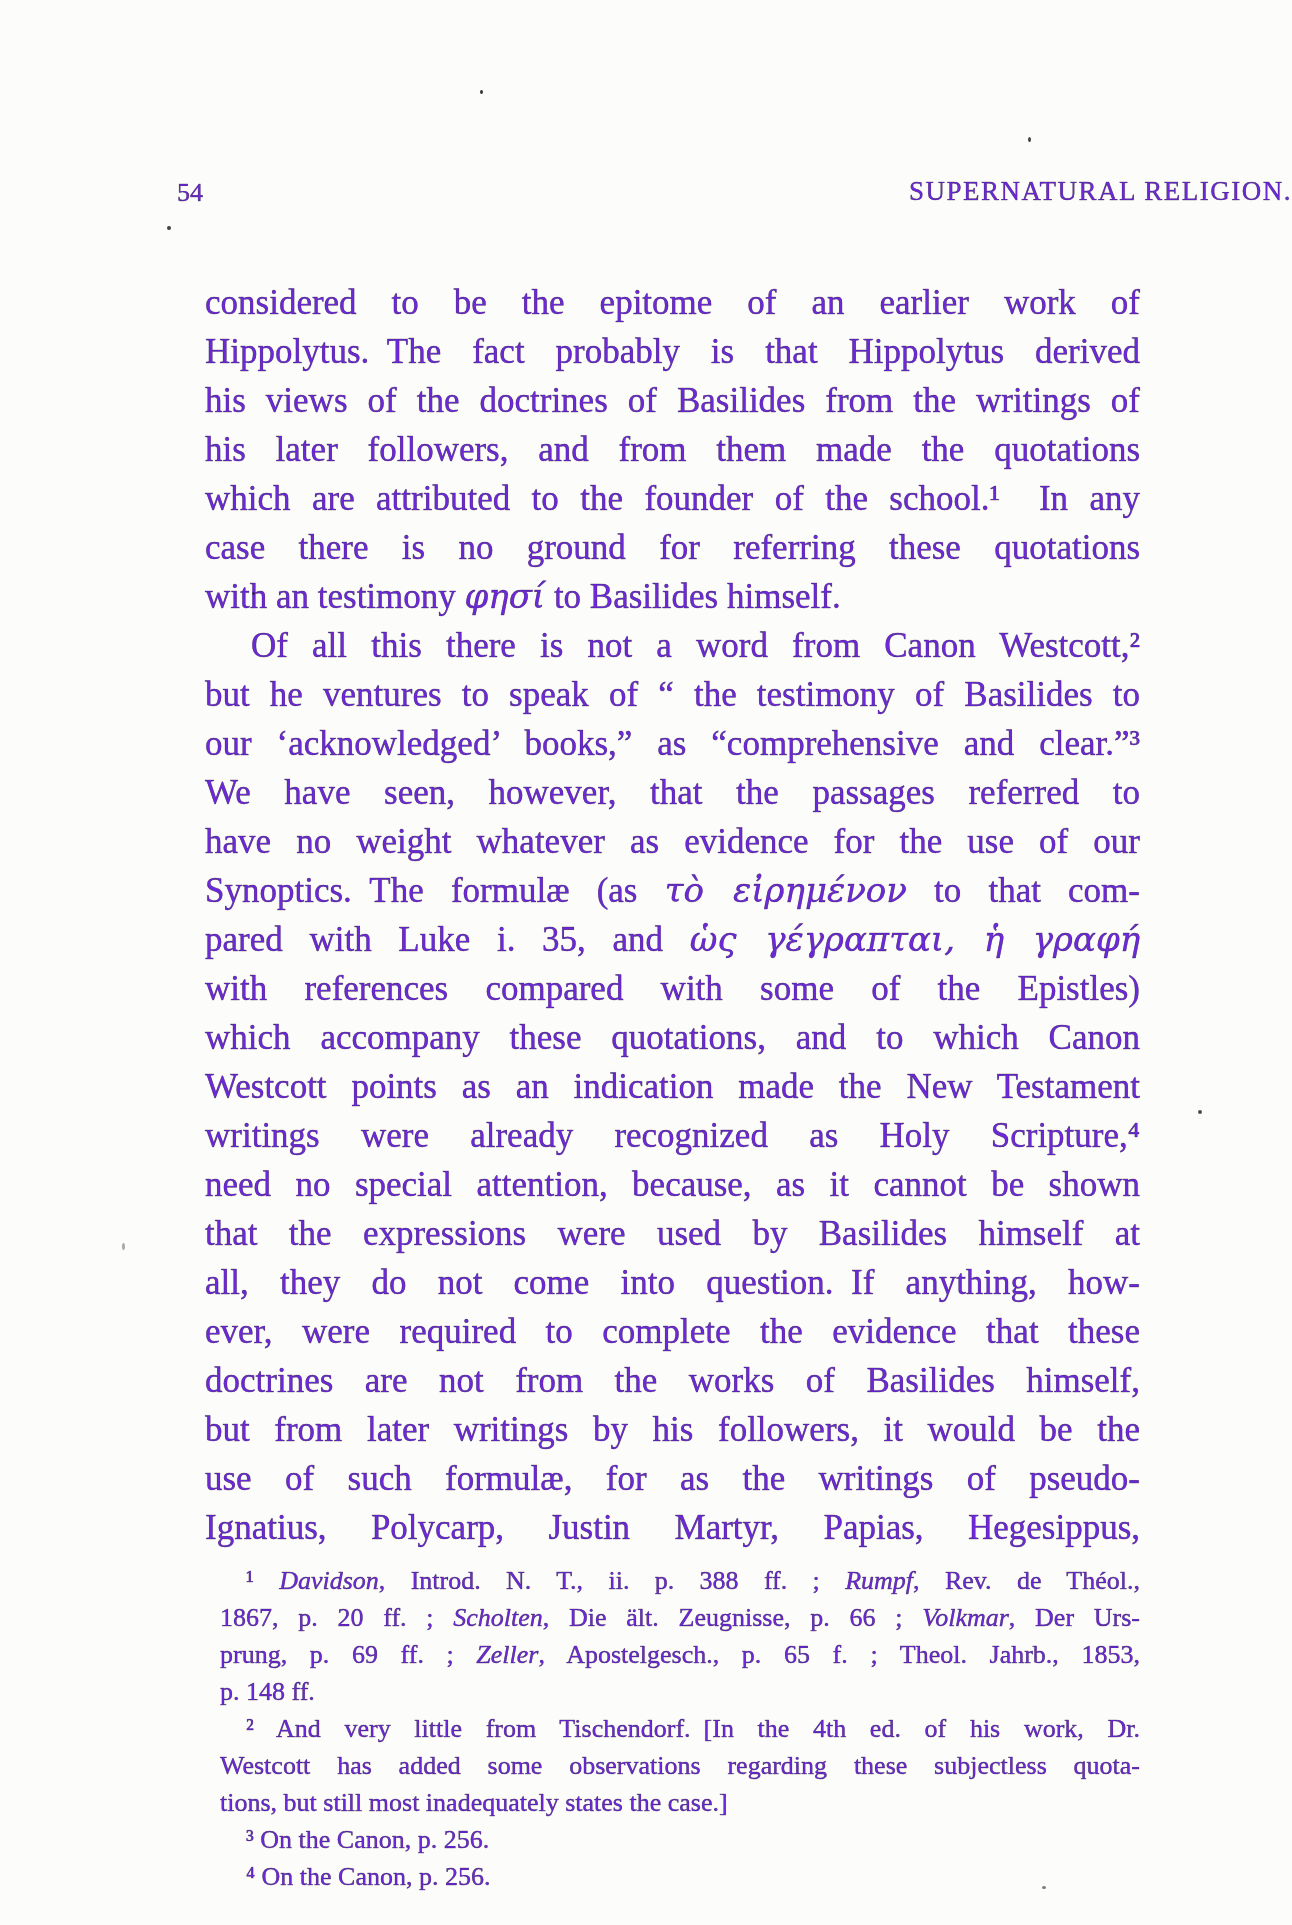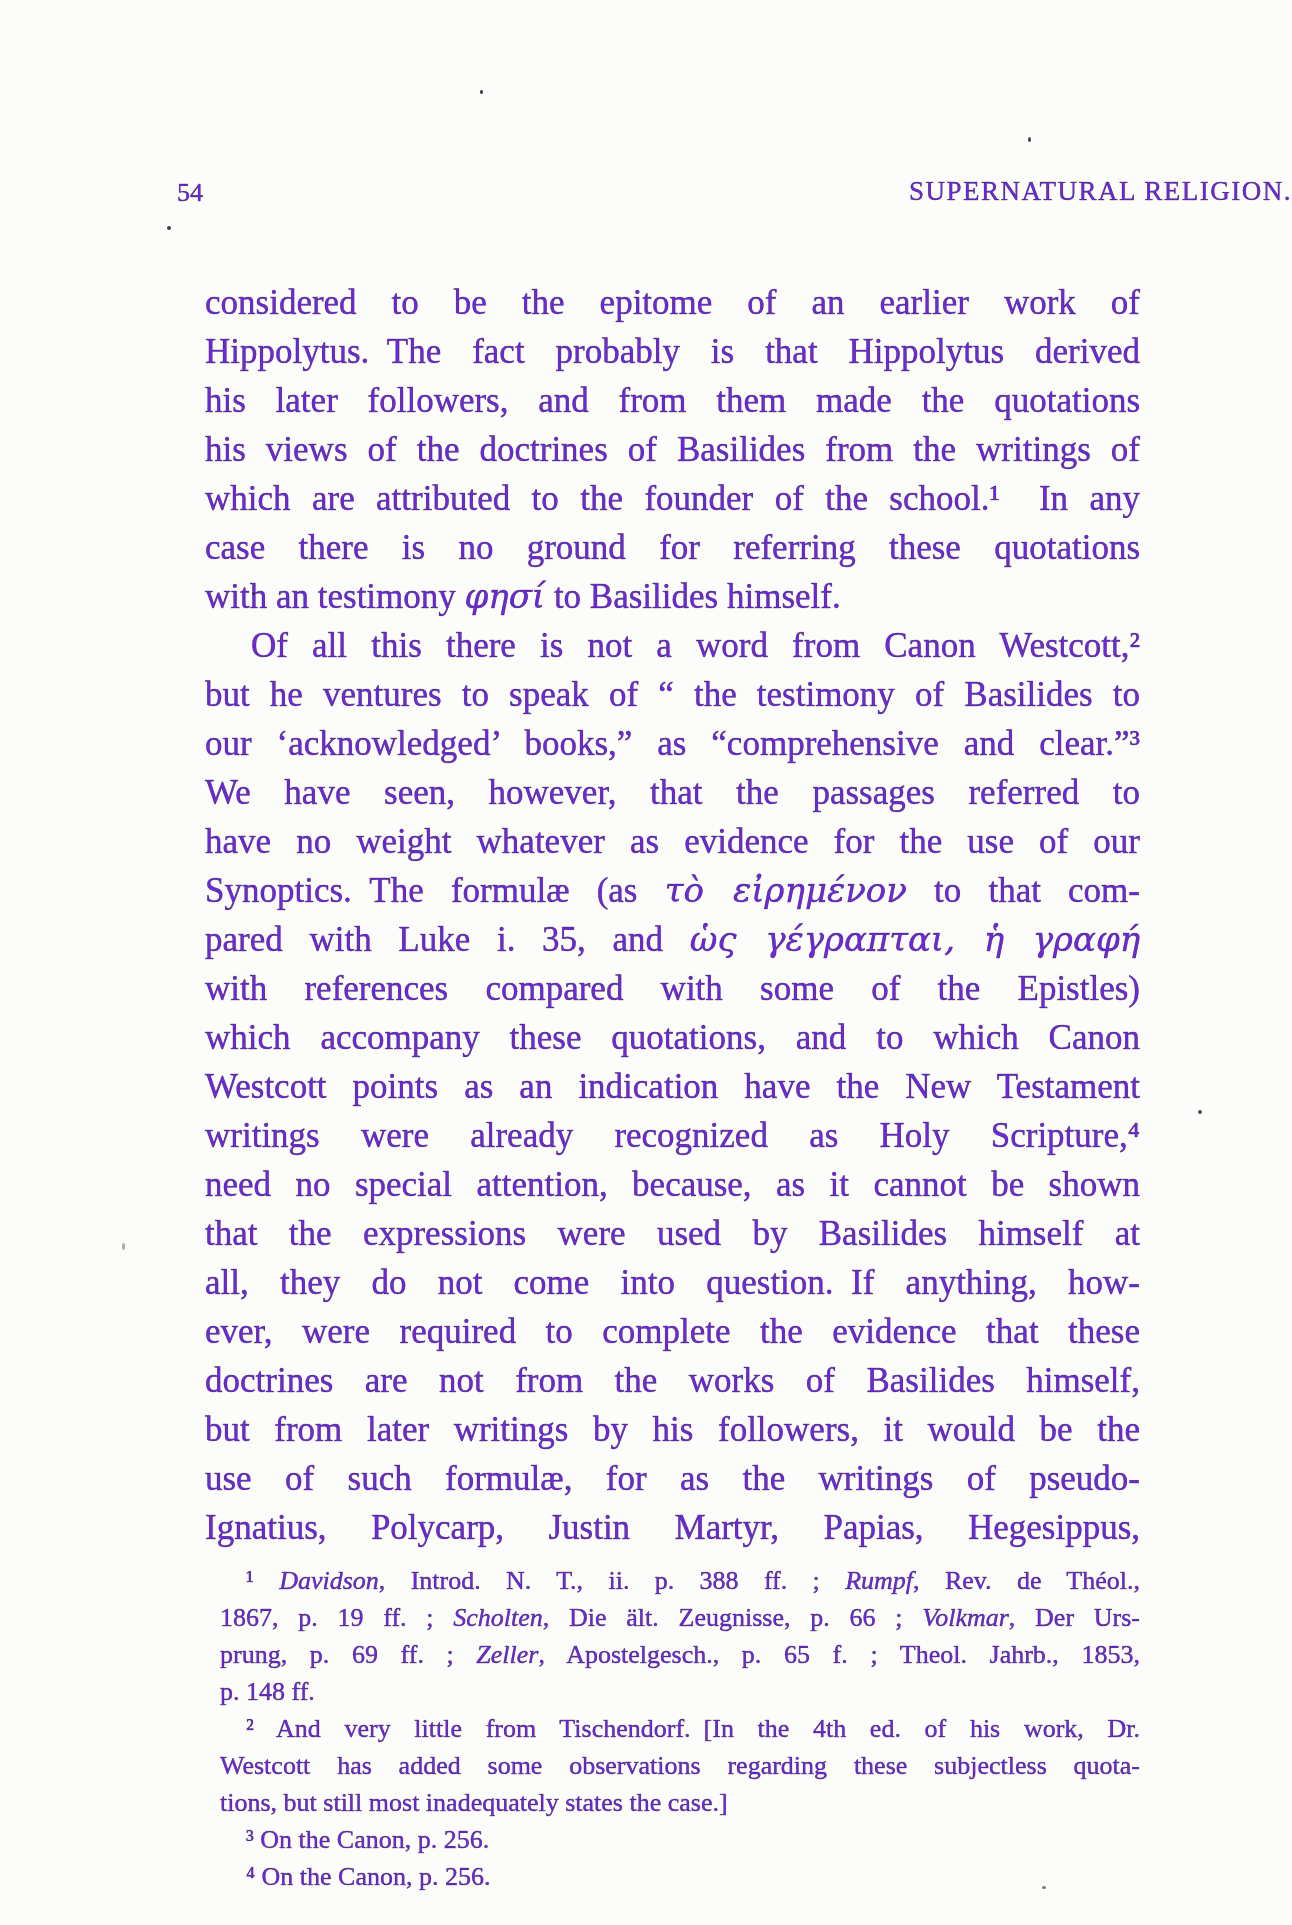--- a/index.html
+++ b/index.html
@@ -43,53 +43,53 @@
 
 <div class="page">
 
   <div class="pagenum">54</div>
   <div class="runhead">SUPERNATURAL RELIGION.</div>
 
   <div class="bodytext">
     <div>
         <div class="tl j"><span>considered to be the epitome of an earlier work of</span></div>
         <div class="tl j"><span>Hippolytus. The fact probably is that Hippolytus derived</span></div>
+        <div class="tl j"><span>his views of the doctrines of Basilides from the writings of</span></div>
         <div class="tl j"><span>his later followers, and from them made the quotations</span></div>
-        <div class="tl j"><span>his views of the doctrines of Basilides from the writings of</span></div>
         <div class="tl j"><span>which are attributed to the founder of the school.¹  In any</span></div>
         <div class="tl j"><span>case there is no ground for referring these quotations</span></div>
         <div class="tl"><span>with an testimony </span><span class="it gk">φησί</span><span> to Basilides himself.</span></div>
       </div>
     <div>
         <div class="tl j in"><span>Of all this there is not a word from Canon Westcott,²</span></div>
         <div class="tl j"><span>but he ventures to speak of “ the testimony of Basilides to</span></div>
         <div class="tl j"><span>our ‘acknowledged’ books,” as “comprehensive and clear.”³</span></div>
         <div class="tl j"><span>We have seen, however, that the passages referred to</span></div>
         <div class="tl j"><span>have no weight whatever as evidence for the use of our</span></div>
         <div class="tl j"><span>Synoptics. The formulæ (as </span><span class="it gk">τὸ εἰρημένον</span><span> to that com-</span></div>
         <div class="tl j"><span>pared with Luke i. 35, and </span><span class="it gk">ὡς γέγραπται, ἡ γραφή</span></div>
         <div class="tl j"><span>with references compared with some of the Epistles)</span></div>
         <div class="tl j"><span>which accompany these quotations, and to which Canon</span></div>
-        <div class="tl j"><span>Westcott points as an indication have the New Testament</span></div>
+        <div class="tl j"><span>Westcott points as an indication made the New Testament</span></div>
         <div class="tl j"><span>writings were already recognized as Holy Scripture,⁴</span></div>
         <div class="tl j"><span>need no special attention, because, as it cannot be shown</span></div>
         <div class="tl j"><span>that the expressions were used by Basilides himself at</span></div>
         <div class="tl j"><span>all, they do not come into question. If anything, how-</span></div>
         <div class="tl j"><span>ever, were required to complete the evidence that these</span></div>
         <div class="tl j"><span>doctrines are not from the works of Basilides himself,</span></div>
         <div class="tl j"><span>but from later writings by his followers, it would be the</span></div>
         <div class="tl j"><span>use of such formulæ, for as the writings of pseudo-</span></div>
         <div class="tl j"><span>Ignatius, Polycarp, Justin Martyr, Papias, Hegesippus,</span></div>
       </div>
   </div>
 
   <div class="fn">
     <div>
         <div class="tl j in"><span>¹ </span><span class="it">Davidson</span><span>, Introd. N. T., ii. p. 388 ff. ; </span><span class="it">Rumpf</span><span>, Rev. de Théol.,</span></div>
-        <div class="tl j"><span>1867, p. 19 ff. ; </span><span class="it">Scholten</span><span>, Die ält. Zeugnisse, p. 66 ; </span><span class="it">Volkmar</span><span>, Der Urs-</span></div>
+        <div class="tl j"><span>1867, p. 20 ff. ; </span><span class="it">Scholten</span><span>, Die ält. Zeugnisse, p. 66 ; </span><span class="it">Volkmar</span><span>, Der Urs-</span></div>
         <div class="tl j"><span>prung, p. 69 ff. ; </span><span class="it">Zeller</span><span>, Apostelgesch., p. 65 f. ; Theol. Jahrb., 1853,</span></div>
         <div class="tl"><span>p. 148 ff.</span></div>
         <div class="tl j in"><span>² And very little from Tischendorf. [In the 4th ed. of his work, Dr.</span></div>
         <div class="tl j"><span>Westcott has added some observations regarding these subjectless quota-</span></div>
         <div class="tl"><span>tions, but still most inadequately states the case.]</span></div>
         <div class="tl in"><span>³ On the Canon, p. 256.</span></div>
         <div class="tl in"><span>⁴ On the Canon, p. 256.</span></div>
       </div>
   </div>
 

